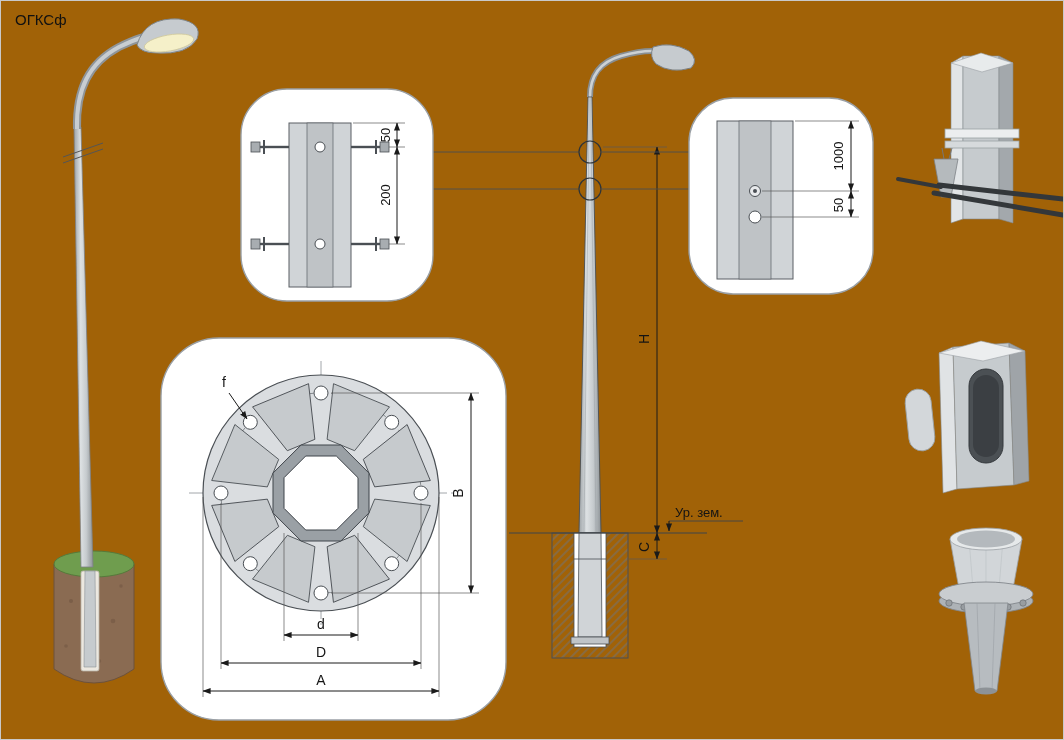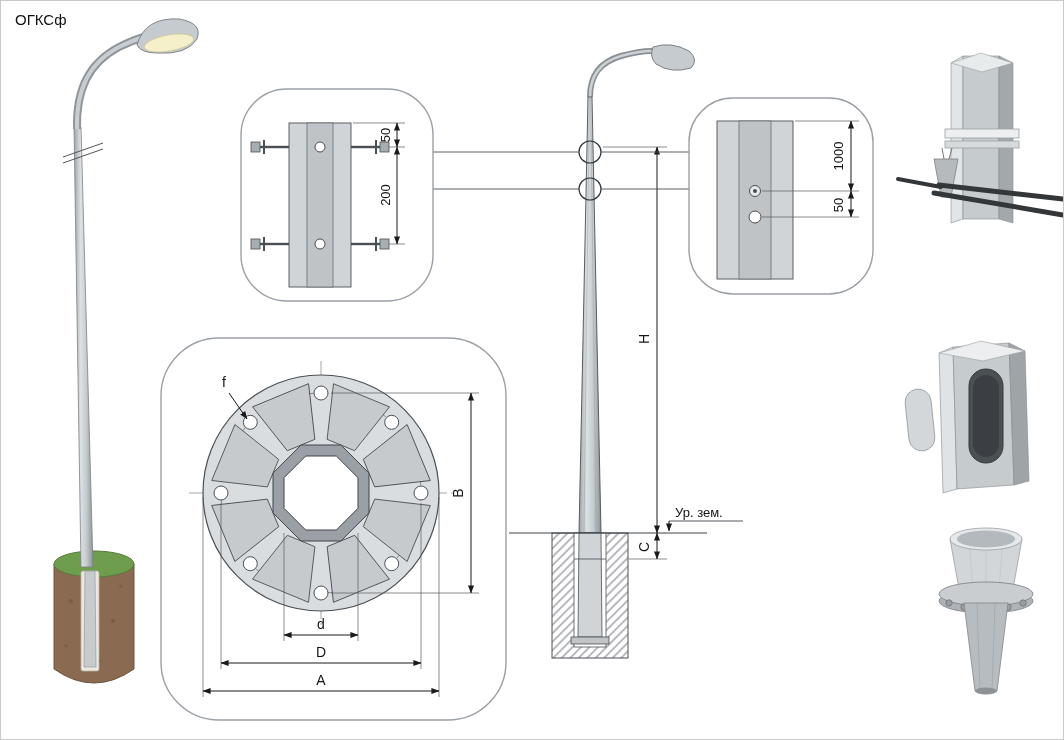--- a/index.html
+++ b/index.html
@@ -1,18 +1,18 @@
 <!DOCTYPE html>
 <html><head>
 <meta charset="utf-8">
 <style>
   html,body { margin:0; padding:0; background:#e9e9e9; }
   .canvas {
     position:relative; width:1064px; height:740px;
-    background:#ffffff; border:1px solid #c9c9c9; box-sizing:border-box;
+    background:#a16207; border:1px solid #c9c9c9; box-sizing:border-box;
     overflow:hidden;
     font-family:"Liberation Sans", sans-serif;
   }
   svg { position:absolute; left:0; top:0; }
   .title-text  { font-family:"Liberation Sans",sans-serif; font-size:15px; fill:#111; }
   .dim-text    { font-family:"Liberation Sans",sans-serif; font-size:13px; fill:#141414; }
   .dim-letter  { font-family:"Liberation Sans",sans-serif; font-size:14px; fill:#141414; }
   .callout     { fill:#ffffff; stroke:#9aa0a6; stroke-width:1.4; }
   .dim    { stroke:#1a1a1a; stroke-width:1; fill:none; }
   .ext    { stroke:#5a5a5a; stroke-width:0.7; fill:none; }

